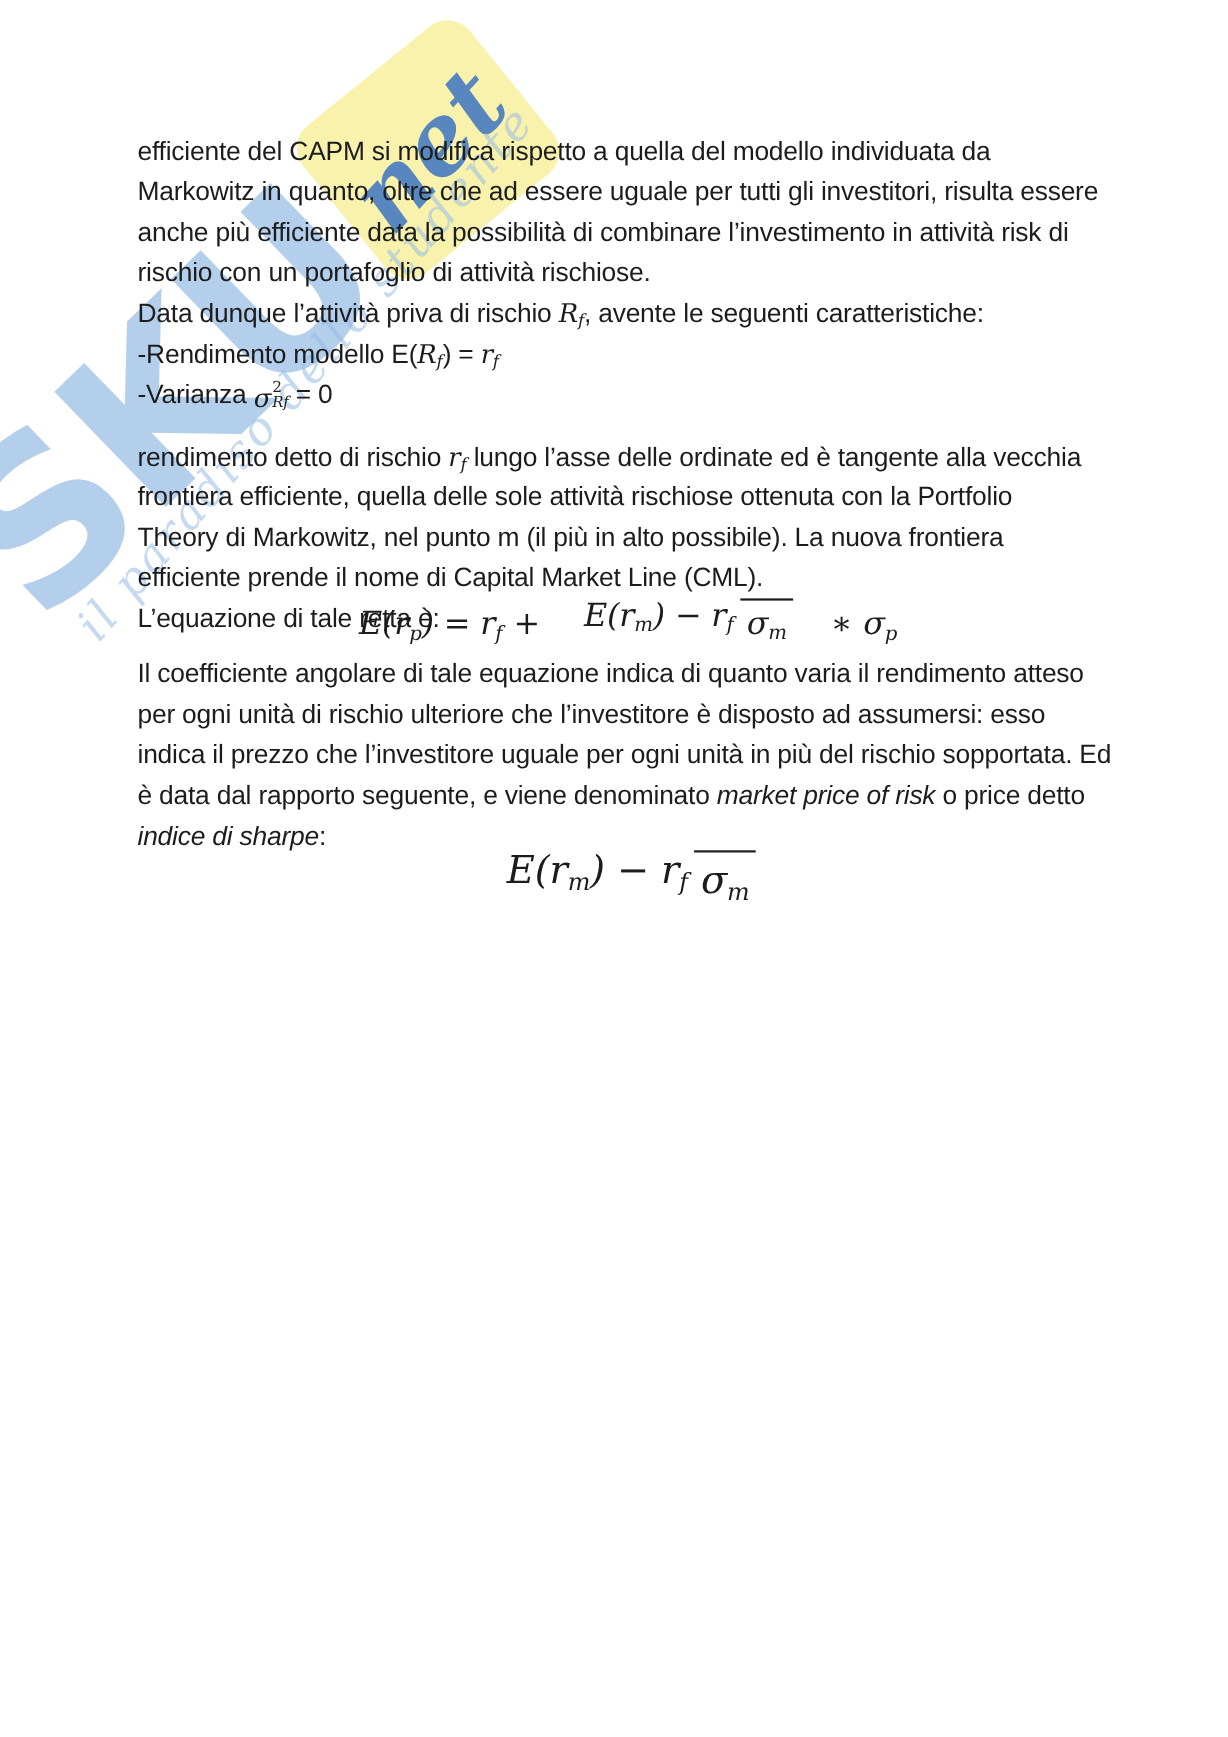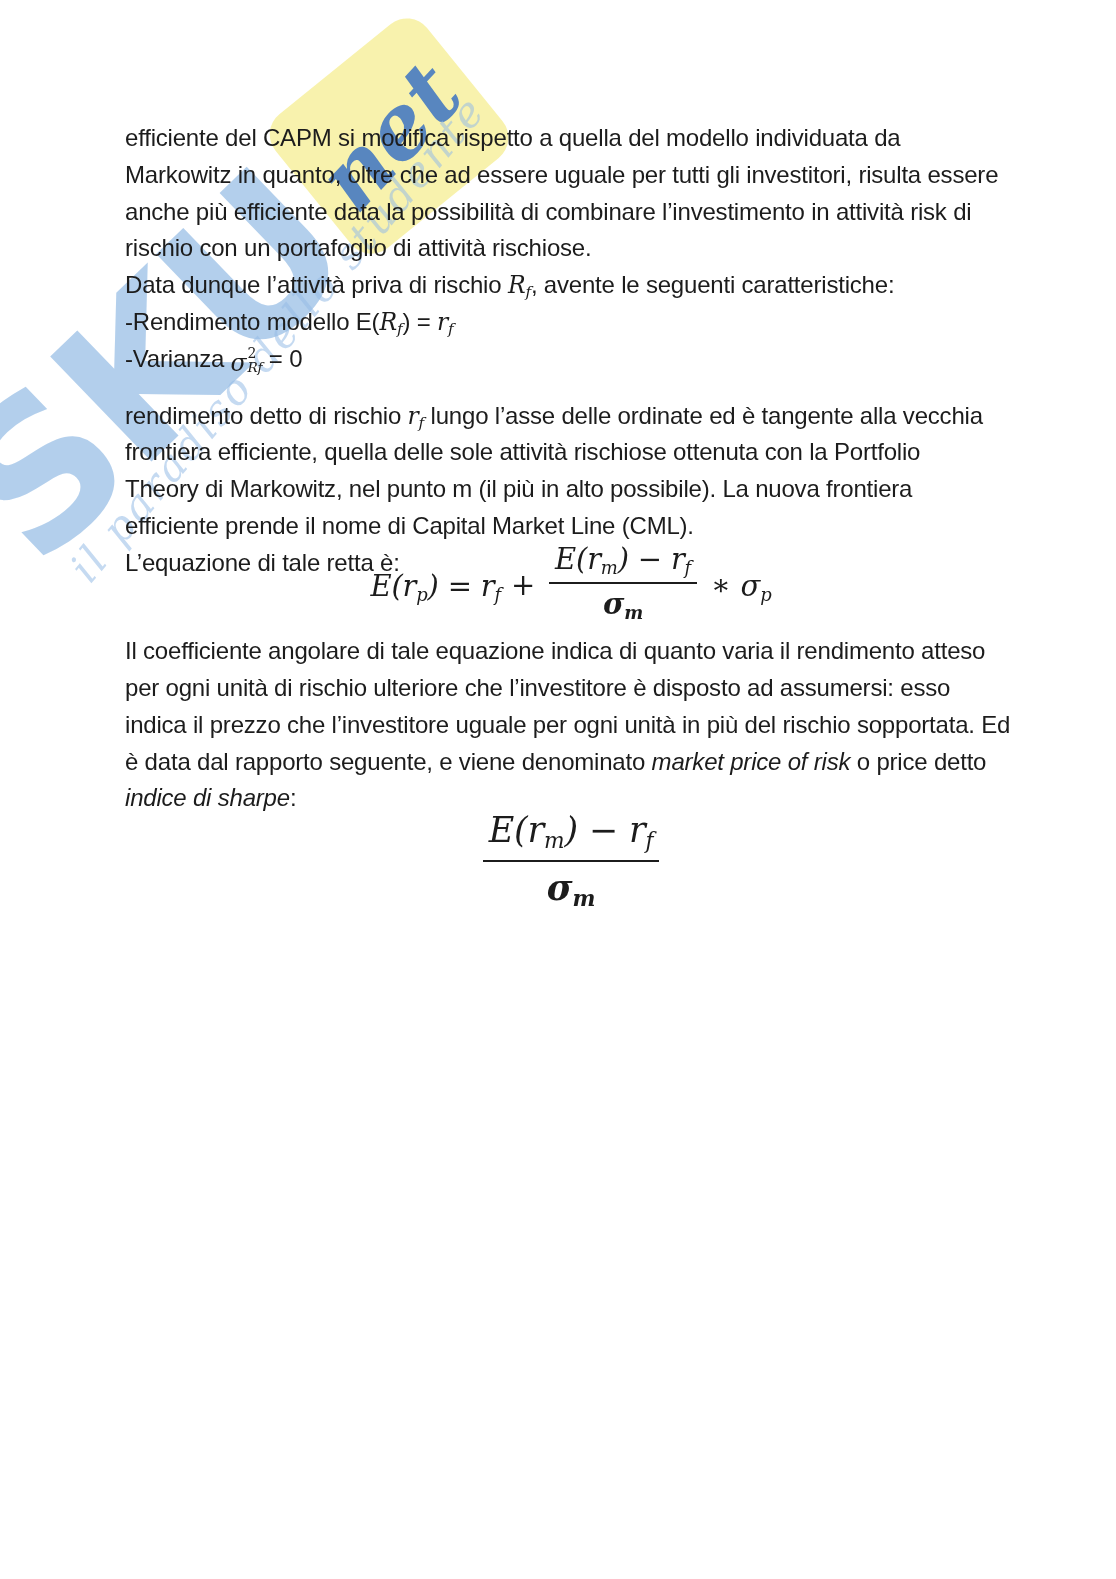--- a/index.html
+++ b/index.html
@@ -64,25 +64,25 @@
   .spacer-b{height:0px;}
   
   .formula{
     text-align:center;
     font-family:"DejaVu Serif",serif;font-style:italic;
     color:#1c1c1c;
   }
   .formula .fsub{font-size:0.62em;vertical-align:-0.28em;}
   .formula .fop{padding:0 10px;}
   .frac{
-    display:inline-flex;flex-direction:column;vertical-align:middle;
-    margin:0 4px;transform:translateY(-4px);
+    display:inline-flex;flex-direction:row;vertical-align:middle;
+    margin:0 24px;transform:translateY(-4px);
   }
   .frac .num{line-height:1.1;padding:0 6px 5px;}
-  .frac .den{line-height:1.1;border-top:2.5px solid #1c1c1c;padding:5px 6px 0;text-align:center;font-weight:bold;}
+  .frac .den{line-height:1.1;border-top:2.5px solid #1c1c1c;padding:5px 6px 0;text-align:center;}
   .formula-cml{font-size:29px;margin:-34px 0 6px;}
   .formula-sharpe{font-size:35px;margin:-2px 0 0;}
   .formula-sharpe .frac .num{padding-bottom:7px;}
   .formula-sharpe .frac .den{padding-top:7px;}
 </style>
 </head>
 <body>
 
 <div class="watermark">
   <div class="wm-row">

